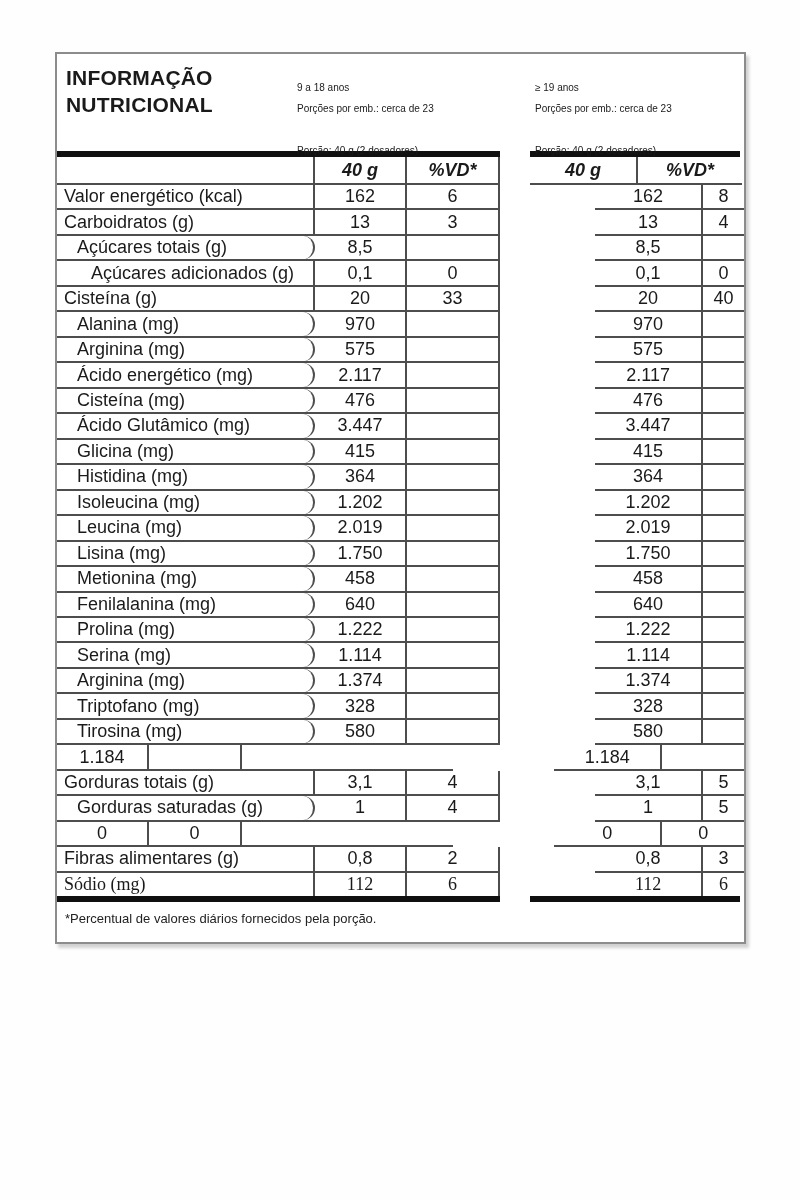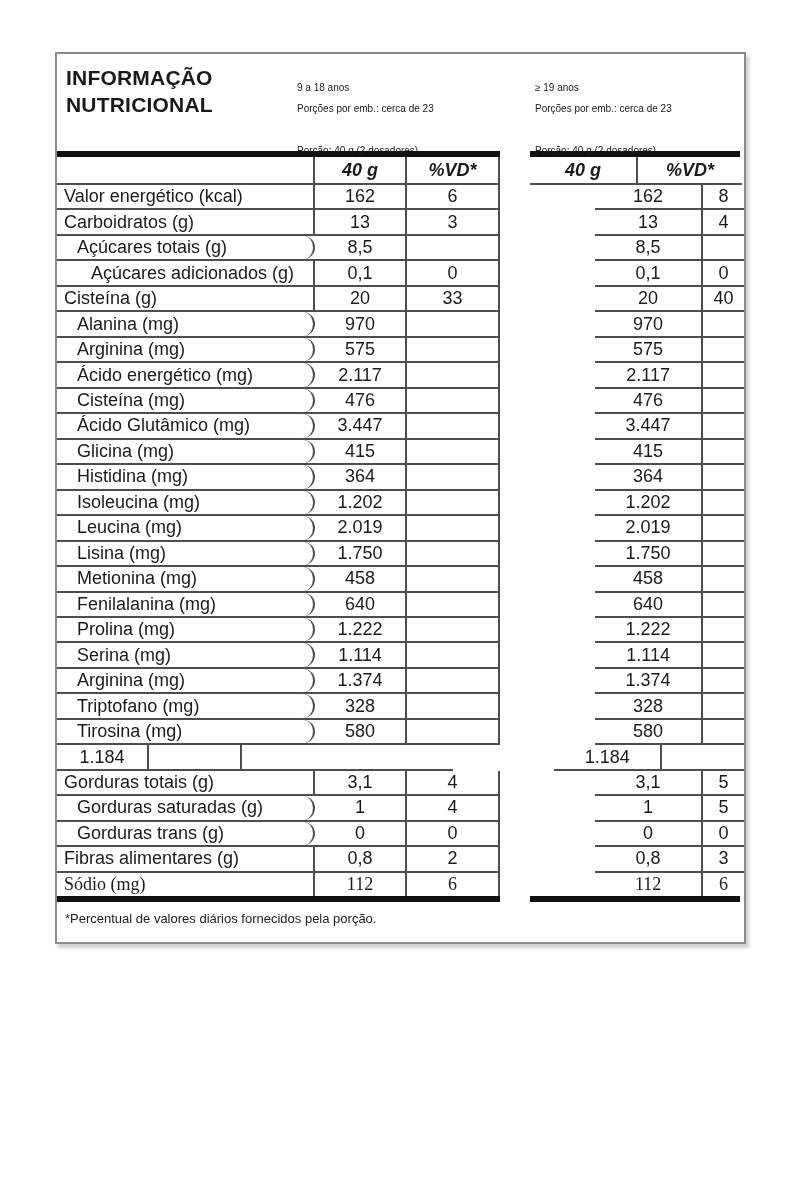--- a/index.html
+++ b/index.html
@@ -420,21 +420,20 @@
     </div>
     <div class="gapcol"></div>
     <div class="rightsec">
       <div class="cell camt2">1</div>
       <div class="cell cvd2">5</div>
     </div>
   </div>
 
   <div class="grid row">
     <div class="leftsec">
-      <div class="cell clabel ind1">Gorduras trans (g)</div>
       <div class="cell camt">0</div>
       <div class="cell cvd">0</div>
     </div>
     <div class="gapcol"></div>
     <div class="rightsec">
       <div class="cell camt2">0</div>
       <div class="cell cvd2">0</div>
     </div>
   </div>
 

